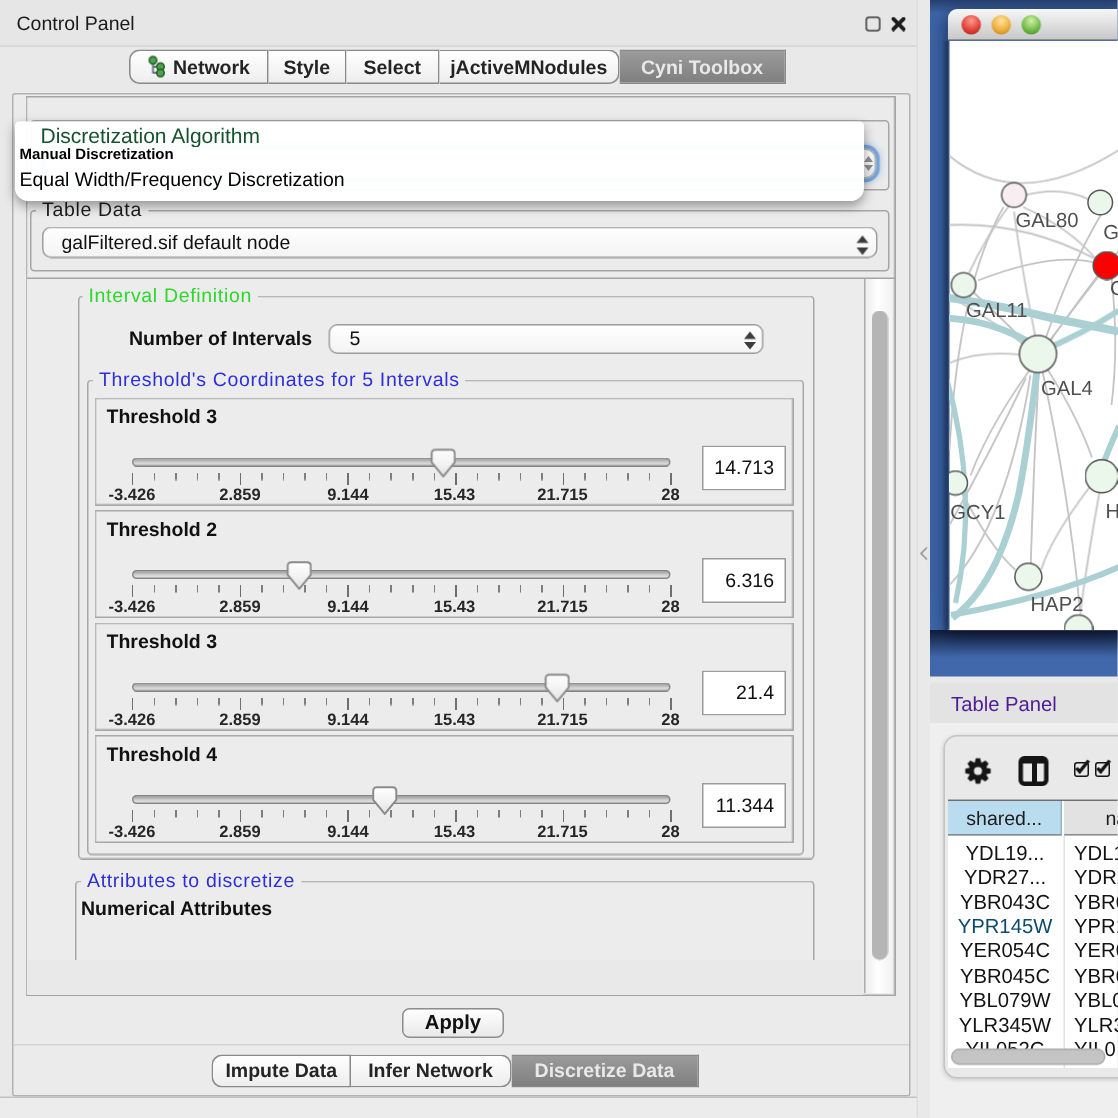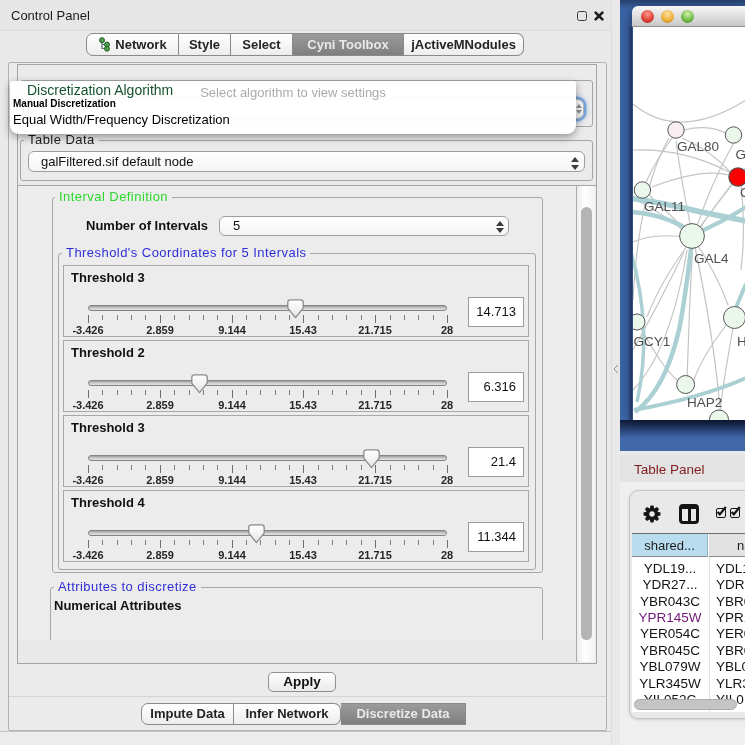--- a/index.html
+++ b/index.html
@@ -34,22 +34,22 @@
     </svg>
 <div class="ab" style="left:86px;top:33px;height:23px">
 <div class="tab" style="width:93px;border-left:1px solid #8a8a8a;border-radius:7px 0 0 7px;"><svg width="12" height="16" style="vertical-align:-3px;margin-right:5px">
           <path d="M4 5 V13 M4 8.5 H8.5 M4 12.5 H8.5" stroke="#5f6f7f" stroke-width="1.2" fill="none"></path>
           <circle cx="4" cy="4.2" r="2.5" fill="#4ea24e" stroke="#225e22" stroke-width="1"></circle>
           <circle cx="9" cy="8.5" r="2.5" fill="#4ea24e" stroke="#225e22" stroke-width="1"></circle>
           <circle cx="9" cy="12.7" r="2.5" fill="#4ea24e" stroke="#225e22" stroke-width="1"></circle>
         </svg>Network</div>
 <div class="tab" style="width:52px;">Style</div>
 <div class="tab" style="width:62px;">Select</div>
+<div class="tab" style="width:120px;border-radius:0 7px 7px 0;">jActiveMNodules</div>
 <div class="tab tabsel" style="width:111px;">Cyni Toolbox</div>
-<div class="tab" style="width:120px;border-radius:0 7px 7px 0;">jActiveMNodules</div>
 </div>
 <div class="ab" style="left:8px;top:62px;width:599px;height:669px;border:1px solid #b2b2b2;background:#ebebeb;border-radius:2px"></div>
 <div class="ab" style="left:17px;top:64px;width:580px;height:600px;border:1px solid #a4a4a4;background:#ebebeb"></div>
 <div class="grp" style="left:20px;top:80px;width:573px;height:47px;background:#ebebeb"></div>
 <div class="ab" style="left:30px;top:99px;width:554px;height:20px;border-radius:7px;background:linear-gradient(#ffffff,#ececec);border:1px solid #b5b5b5;box-shadow:0 0 0 2.5px rgba(100,153,215,0.8),0 0 4px 3px rgba(100,153,215,0.45)"></div>
 <div class="arr" style="left:576px;top:104px;border-left:3px solid transparent;border-right:3px solid transparent;border-bottom:4px solid #8d8d8d"></div>
 <div class="arr" style="left:576px;top:110px;border-left:3px solid transparent;border-right:3px solid transparent;border-top:4px solid #8d8d8d"></div>
 <div class="grp" style="left:20px;top:140px;width:573px;height:41px">
       <span class="gtitle" style="left:3px;background:#ebebeb;color:#1d1d1d">Table Data</span>
     </div>
@@ -172,21 +172,20 @@
 <div class="ab" style="left:9px;top:696px;width:597px;height:1px;background:#d4d4d4"></div>
 <div class="ab" style="left:141px;top:703px;height:22px">
 <div class="tab" style="width:93px;height:22px;line-height:20px;border-left:1px solid #8a8a8a;border-radius:7px 0 0 7px;">Impute Data</div>
 <div class="tab" style="width:107px;height:22px;line-height:20px;border-radius:0 7px 7px 0;">Infer Network</div>
 <div class="tab tabsel" style="width:125px;height:22px;line-height:20px;">Discretize Data</div>
 </div>
 <div class="ab" style="left:0;top:731px;width:612px;height:1px;background:#c2c2c2"></div>
 <div class="ab" style="left:0;top:732px;width:612px;height:13px;background:#ececec"></div>
 <div class="ab" style="left:10px;top:81px;width:566px;height:53px;background:rgba(255,255,255,0.97);border-radius:3px 3px 9px 9px;box-shadow:0 3px 8px rgba(0,0,0,0.38);"></div>
 <div class="ab" style="left:27px;top:82px;font-size:14px;color:#14532d">Discretization Algorithm</div>
-<div class="ab" style="left:10px;top:85px;width:566px;text-align:center;font-size:13px;color:#ababab">Select algorithm to view settings</div>
 <div class="ab" style="left:13px;top:98px;font-size:10px;font-weight:bold;color:#000">Manual Discretization</div>
 <div class="ab" style="left:13px;top:112px;font-size:13px;color:#000">Equal Width/Frequency Discretization</div>
 <div class="ab" style="left:612px;top:0;width:8px;height:745px;background:#e9e9e9"></div>
 <div class="ab" style="left:611px;top:0;width:1px;height:745px;background:#dedede"></div>
 <svg class="ab" style="left:612px;top:364px" width="8" height="10">
       <path d="M6 1 L2 5 L6 9" stroke="#8f8f8f" stroke-width="1" fill="none"></path>
     </svg>
 <div class="ab" style="left:620px;top:0;width:125px;height:451px;background:linear-gradient(#26406e 0px,#3b63a5 9px,#3b63a5 88%,#4068aa)"></div>
 <div class="ab" style="left:632px;top:6px;width:113px;height:411px;box-shadow:0 5px 11px rgba(0,0,20,0.6);border-radius:6px 0 0 0"></div>
 <div class="ab" style="left:632px;top:6px;width:113px;height:21px;background:linear-gradient(#f7f7f7,#c8c8c8);border-radius:6px 0 0 0;border-bottom:1px solid #8f8f8f"></div>
@@ -240,21 +239,21 @@
 <text x="739" y="196.5" font-family="Liberation Sans" font-size="13.5" fill="#4f4f4f">C</text>
 <text x="643" y="211" font-family="Liberation Sans" font-size="13.5" fill="#4f4f4f">GAL11</text>
 <text x="693" y="263" font-family="Liberation Sans" font-size="13.5" fill="#4f4f4f">GAL4</text>
 <text x="632.5" y="346" font-family="Liberation Sans" font-size="13.5" fill="#4f4f4f">GCY1</text>
 <text x="736" y="345.5" font-family="Liberation Sans" font-size="13.5" fill="#4f4f4f">HI</text>
 <text x="686" y="407" font-family="Liberation Sans" font-size="13.5" fill="#4f4f4f">HAP2</text>
 </svg></div>
 <div class="ab" style="left:620px;top:420px;width:125px;height:18px;background:linear-gradient(rgba(8,14,36,0.85),rgba(8,14,36,0))"></div>
 <div class="ab" style="left:628px;top:27px;width:4px;height:393px;background:linear-gradient(90deg,rgba(10,18,44,0),rgba(10,18,44,0.35))"></div>
 <div class="ab" style="left:620px;top:455px;width:125px;height:27px;background:#e3e3e3"></div>
-<div class="ab" style="left:634px;top:462px;font-size:13.5px;color:#7f1d1d">Table Panel</div>
+<div class="ab" style="left:634px;top:462px;font-size:13.5px;color:#4c1d95">Table Panel</div>
 <div class="ab" style="left:620px;top:482px;width:125px;height:263px;background:#efefef"></div>
 <div class="ab" style="left:629px;top:490px;width:130px;height:229px;background:#e9e9e9;border:1px solid #c4c4c4;border-radius:9px 0 0 9px;box-shadow:0 1px 3px rgba(0,0,0,0.15)"></div>
 <svg class="ab" style="left:643px;top:505px" width="18" height="18" viewBox="0 0 18 18">
       <path d="M14.57 6.77 L17.48 7.55 L17.48 10.45 L14.57 11.23 L14.51 11.37 L16.02 13.96 L13.96 16.02 L11.37 14.51 L11.23 14.57 L10.45 17.48 L7.55 17.48 L6.77 14.57 L6.63 14.51 L4.04 16.02 L1.98 13.96 L3.49 11.37 L3.43 11.23 L0.52 10.45 L0.52 7.55 L3.43 6.77 L3.49 6.63 L1.98 4.04 L4.04 1.98 L6.63 3.49 L6.77 3.43 L7.55 0.52 L10.45 0.52 L11.23 3.43 L11.37 3.49 L13.96 1.98 L16.02 4.04 L14.51 6.63 Z" fill="#161616"></path>
       <circle cx="9" cy="9" r="2.7" fill="#e9e9e9"></circle>
     </svg>
 <div class="ab" style="left:679px;top:504px;width:20px;height:20px;border:3px solid #141414;border-top:5px solid #141414;border-radius:4px"></div>
 <div class="ab" style="left:687.8px;top:508px;width:2.6px;height:13px;background:#141414"></div>
 <div class="ab" style="left:715.5px;top:508px;width:9.5px;height:9.5px;border:1.5px solid #141414;border-radius:2px"></div>
 <svg class="ab" style="left:714.5px;top:503.5px" width="13" height="13">
@@ -268,21 +267,21 @@
 <div class="ab" style="left:0;top:0;width:113px;height:1px;background:#6f6f6f"></div>
 <div class="ab" style="left:0;top:1px;width:76px;height:23px;background:#b9ddef;border-right:1px solid #8fb6c9;border-bottom:1px solid #8a8a8a;text-align:center;font-size:13px;color:#1c1c1c;line-height:23px">shared...</div>
 <div class="ab" style="left:77px;top:1px;width:36px;height:23px;background:#e2e2e2;border-bottom:1px solid #8a8a8a;font-size:13px;color:#1c1c1c;line-height:23px;padding-left:28px">na</div>
 <div class="ab" style="left:76.5px;top:24px;width:1px;height:155px;background:#e0e0e0"></div>
 <div class="ab" style="left:0;top:28.0px;width:76px;text-align:center;font-size:13.5px;color:#131313">YDL19...</div>
 <div class="ab" style="left:84px;top:28.0px;font-size:13.5px;color:#131313;white-space:nowrap">YDL1</div>
 <div class="ab" style="left:0;top:44.4px;width:76px;text-align:center;font-size:13.5px;color:#131313">YDR27...</div>
 <div class="ab" style="left:84px;top:44.4px;font-size:13.5px;color:#131313;white-space:nowrap">YDR2</div>
 <div class="ab" style="left:0;top:60.7px;width:76px;text-align:center;font-size:13.5px;color:#131313">YBR043C</div>
 <div class="ab" style="left:84px;top:60.7px;font-size:13.5px;color:#131313;white-space:nowrap">YBR0</div>
-<div class="ab" style="left:0;top:77.1px;width:76px;text-align:center;font-size:13.5px;color:#701a75">YPR145W</div>
+<div class="ab" style="left:0;top:77.1px;width:76px;text-align:center;font-size:13.5px;color:#0c4a6e">YPR145W</div>
 <div class="ab" style="left:84px;top:77.1px;font-size:13.5px;color:#131313;white-space:nowrap">YPR1</div>
 <div class="ab" style="left:0;top:93.4px;width:76px;text-align:center;font-size:13.5px;color:#131313">YER054C</div>
 <div class="ab" style="left:84px;top:93.4px;font-size:13.5px;color:#131313;white-space:nowrap">YER0</div>
 <div class="ab" style="left:0;top:109.8px;width:76px;text-align:center;font-size:13.5px;color:#131313">YBR045C</div>
 <div class="ab" style="left:84px;top:109.8px;font-size:13.5px;color:#131313;white-space:nowrap">YBR0</div>
 <div class="ab" style="left:0;top:126.1px;width:76px;text-align:center;font-size:13.5px;color:#131313">YBL079W</div>
 <div class="ab" style="left:84px;top:126.1px;font-size:13.5px;color:#131313;white-space:nowrap">YBL0</div>
 <div class="ab" style="left:0;top:142.5px;width:76px;text-align:center;font-size:13.5px;color:#131313">YLR345W</div>
 <div class="ab" style="left:84px;top:142.5px;font-size:13.5px;color:#131313;white-space:nowrap">YLR3</div>
 <div class="ab" style="left:0;top:158.8px;width:76px;text-align:center;font-size:13.5px;color:#131313">YIL052C</div>

